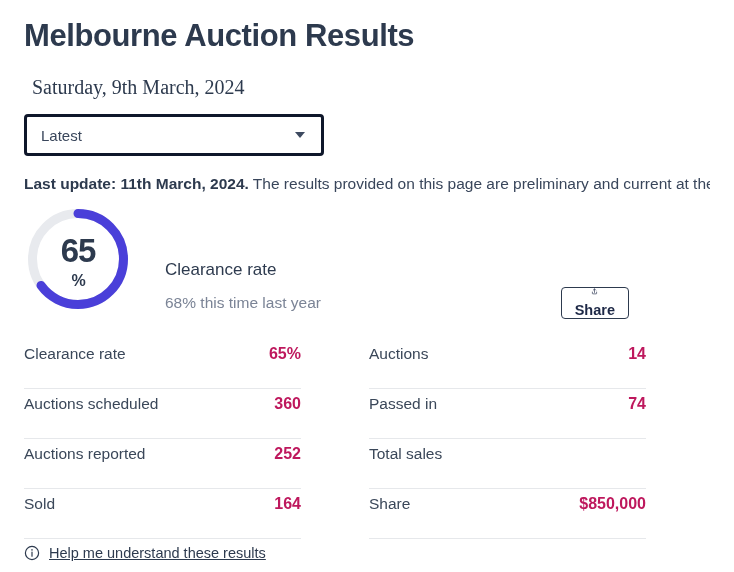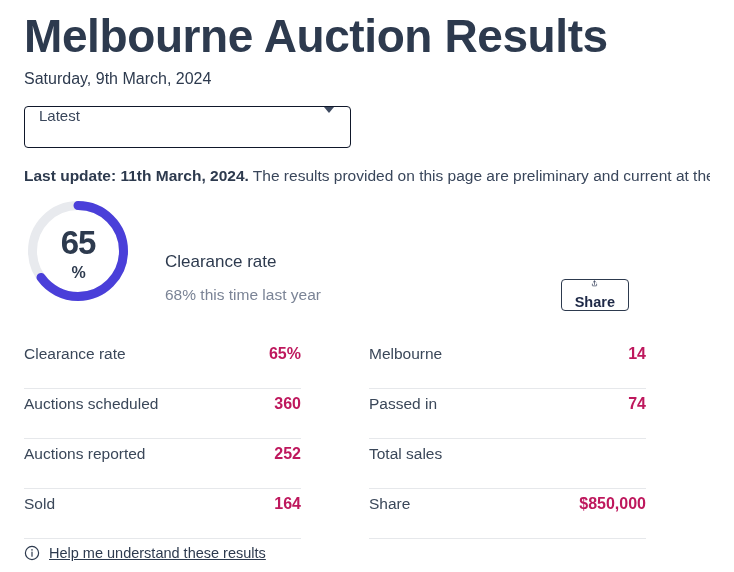--- a/index.html
+++ b/index.html
@@ -21,53 +21,54 @@
     width: 734px;
     height: 572px;
     box-sizing: border-box;
     padding: 0 24px;
   }
 
   
   .page-title {
     margin: 0;
     padding-top: 14px;
-    font-size: 46px;
+    font-size: 31px;
     line-height: 44px;
     font-weight: 800;
     letter-spacing: -0.4px;
     color: #2d3a4e;
     white-space: nowrap;
   }
 
   .subtitle-date {
-    margin: 0;
+    margin: 8px;
     padding-top: 10px;
-    font-size: 16px;
+    font-size: 20px;
     line-height: 22px;
     font-weight: 400;
     color: #2d3a4e;
+    font-family: Liberation Serif, serif;
   }
 
   
   .select-wrap {
     margin-top: 16px;
     position: relative;
     width: 300px;
     height: 42px;
   }
   .select-box {
     box-sizing: border-box;
-    width: 327px;
+    width: 300px;
     height: 42px;
-    border: 1px solid #0f172a;
+    border: 3px solid #0f172a;
     border-radius: 4px;
     background: #ffffff;
     display: flex;
-    align-items: flex-start;
+    align-items: center;
     padding: 0 14px;
     font-size: 15px;
     color: #39465b;
     cursor: pointer;
   }
   .select-value { flex: 1; }
   .chevron-down {
     width: 0;
     height: 0;
     border-left: 5.5px solid transparent;
@@ -280,21 +281,21 @@
         <span class="stat-value">252</span>
       </div>
       <div class="stat-row">
         <span class="stat-label">Sold</span>
         <span class="stat-value">164</span>
       </div>
     </div>
 
     <div class="stats-col">
       <div class="stat-row">
-        <span class="stat-label">Melbourne</span>
+        <span class="stat-label">Auctions</span>
         <span class="stat-value">14</span>
       </div>
       <div class="stat-row">
         <span class="stat-label">Passed in</span>
         <span class="stat-value">74</span>
       </div>
       <div class="stat-row">
         <span class="stat-label">Total sales</span>
       </div>
       <div class="stat-row">

